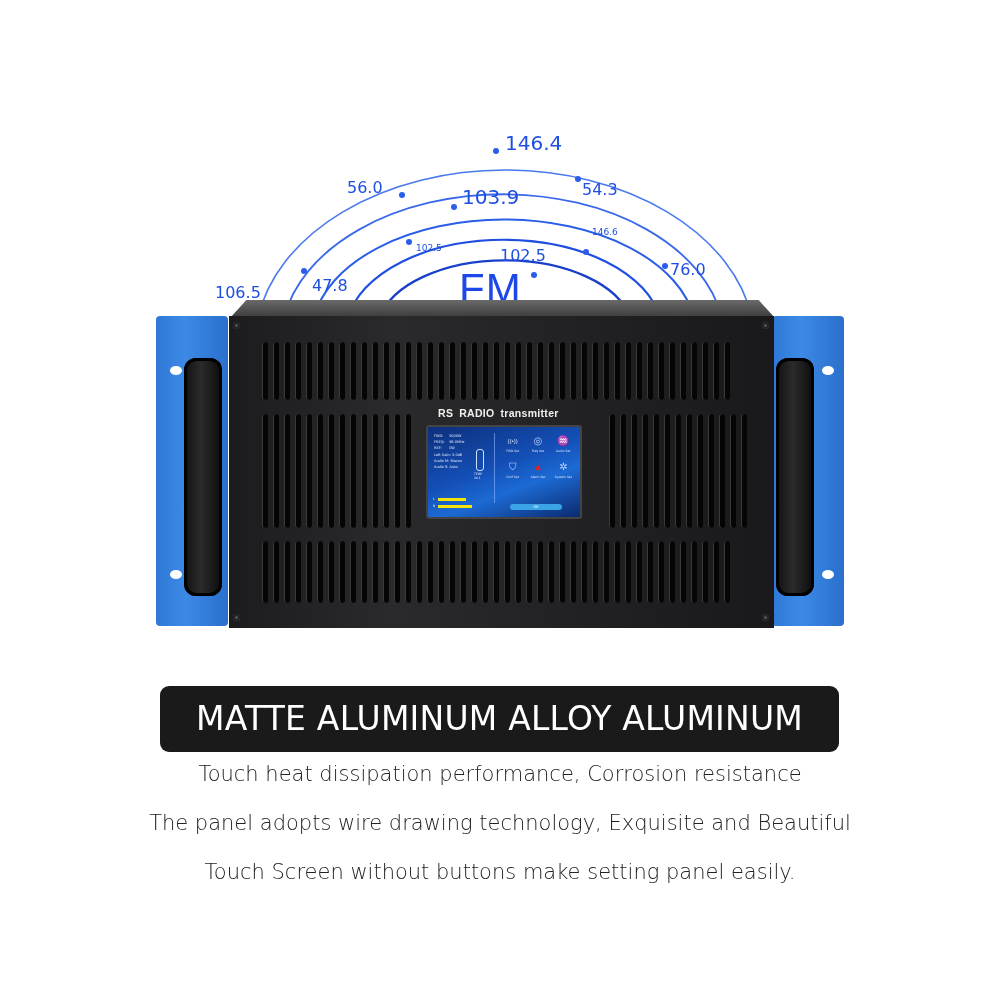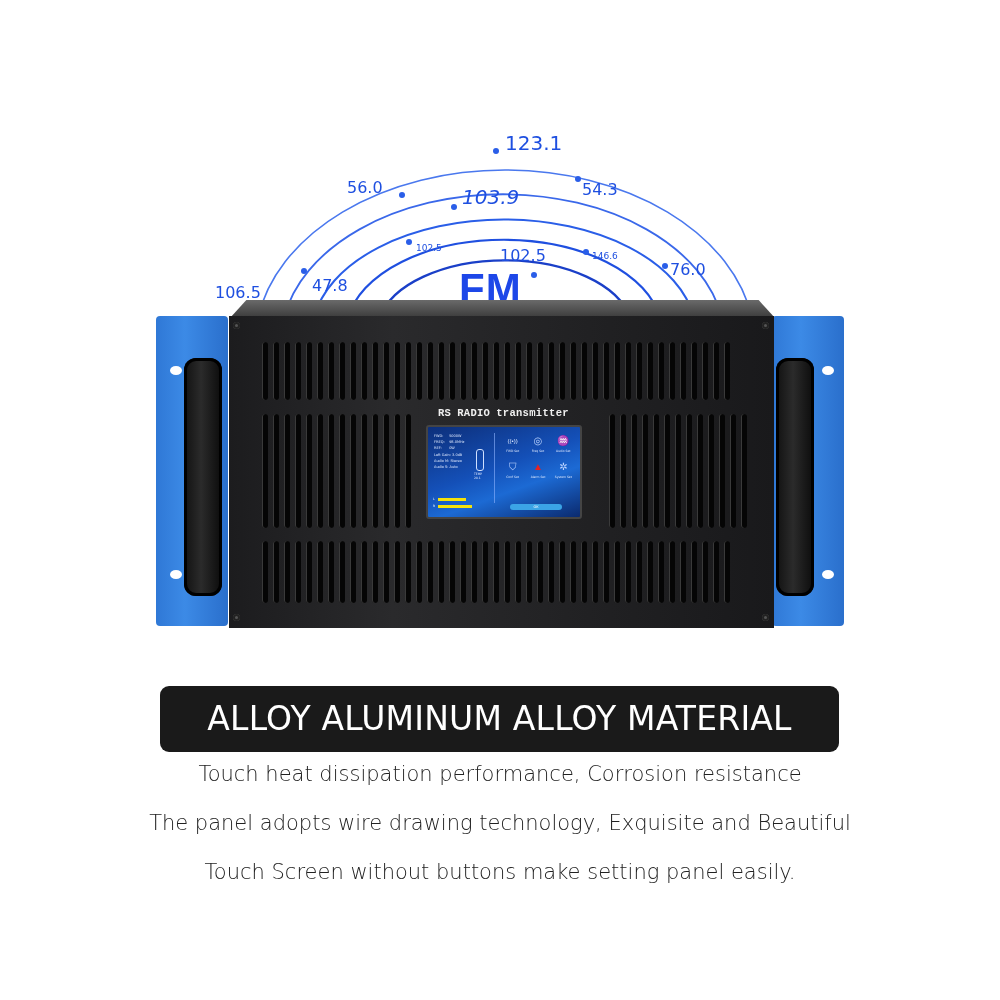--- a/index.html
+++ b/index.html
@@ -1,36 +1,36 @@
 <!DOCTYPE html>
 <html><head>
 <meta charset="utf-8">
 <style>
   html,body{margin:0;padding:0;background:#ffffff;}
   body{width:1000px;height:1000px;position:relative;overflow:hidden;font-family:"Liberation Sans",sans-serif;}
   #arcs{position:absolute;left:0;top:0;width:1000px;height:320px;}
   .freq{position:absolute;color:#1e4fe0;font-family:"DejaVu Sans",sans-serif;font-size:16px;line-height:1;white-space:nowrap;}
   .freq.big{font-size:20px;}
   .freq.tiny{font-size:9px;}
-  .fm{position:absolute;left:459px;top:268px;font-family:"Liberation Sans",sans-serif;font-weight:700;font-size:42px;color:#1d47e8;line-height:1;letter-spacing:1px;}
+  .fm{position:absolute;left:459px;top:268px;font-family:"Liberation Sans",sans-serif;font-weight:400;font-size:42px;color:#1d47e8;line-height:1;letter-spacing:1px;}
 
   
   .ear{position:absolute;top:316px;width:72px;height:310px;background:linear-gradient(90deg,#2f78d6,#3c8ae6 40%,#2a6fcc);border-radius:4px;}
   .ear.left{left:156px;}
   .ear.right{left:772px;}
   .hole{position:absolute;width:12px;height:9px;border-radius:50%;background:#fff;}
   .handle{position:absolute;top:358px;width:38px;height:238px;border-radius:12px;background:linear-gradient(90deg,#111 0%,#2b2b2b 45%,#0b0b0b 100%);box-shadow:inset 0 0 0 3px #000;}
   .ear.left .handle{left:28px;}
   .ear.right .handle{left:4px;}
   .chassis-top{position:absolute;left:230px;top:300px;width:545px;height:18px;background:linear-gradient(180deg,#6a6a6a,#3a3a3a);clip-path:polygon(3% 0,97% 0,100% 100%,0 100%);}
   .panel{position:absolute;left:229px;top:316px;width:545px;height:312px;background:linear-gradient(90deg,#1c1c1e,#2a2a2c 30%,#202022 70%,#19191b);}
   .screw{position:absolute;width:7px;height:7px;border-radius:50%;background:#555;box-shadow:inset 0 0 0 2px #222;}
   .slots{position:absolute;display:flex;gap:5px;}
   .slot{width:6px;background:#050505;border-radius:3px;box-shadow:inset 1px 0 0 #3a3a3a;}
-  .brand{position:absolute;left:438px;top:407px;color:#f0f0f0;font-family:Liberation Mono, monospace;font-weight:700;font-size:10.5px;letter-spacing:.3px;white-space:nowrap;}
+  .brand{position:absolute;left:438px;top:407px;color:#f0f0f0;font-family:Liberation Sans, sans-serif;font-weight:700;font-size:10.5px;letter-spacing:.3px;white-space:nowrap;}
   .brand b{margin-right:6px;}
   .screen{position:absolute;left:426px;top:425px;width:152px;height:90px;background:linear-gradient(160deg,#0d2f7a 0%,#1450b8 45%,#1c6ad4 65%,#0b2a6e 100%);border:2px solid #444;border-radius:3px;overflow:hidden;}
   .sc-info{position:absolute;left:6px;top:6px;font-family:"DejaVu Sans",sans-serif;font-size:3.5px;color:#dde8ff;line-height:6.2px;}
   .sc-row span{display:inline-block;min-width:14px;}
   .sc-divider{position:absolute;left:66px;top:6px;width:1px;height:70px;background:#8fb4ff;opacity:.6;}
   .thermo{position:absolute;left:48px;top:22px;width:6px;height:20px;border:1px solid #cfe0ff;border-radius:3px;}
   .thermo-lbl{position:absolute;left:46px;top:45px;font-size:3px;color:#dde8ff;font-family:"DejaVu Sans",sans-serif;}
   .bar{position:absolute;left:10px;height:3px;background:#f5e20a;}
   .bar-lbl{position:absolute;left:5px;font-size:3px;color:#fff;font-family:"DejaVu Sans",sans-serif;}
   .icons{position:absolute;left:72px;top:8px;width:76px;display:grid;grid-template-columns:repeat(3,1fr);row-gap:8px;}
@@ -61,26 +61,26 @@
     <circle cx="454" cy="207" r="3"></circle>
     <circle cx="409" cy="242" r="3"></circle>
     <circle cx="586" cy="252" r="3"></circle>
     <circle cx="665" cy="266" r="3"></circle>
     <circle cx="304" cy="271" r="3"></circle>
     <circle cx="312" cy="271" r="0"></circle>
     <circle cx="534" cy="275" r="3"></circle>
   </g>
 </svg>
 
-<div class="freq big" style="left:505px;top:133px;">123.1</div>
+<div class="freq big" style="left:505px;top:133px;">146.4</div>
 <div class="freq" style="left:347px;top:180px;">56.0</div>
 <div class="freq" style="left:582px;top:182px;">54.3</div>
-<div class="freq big" style="left:462px;top:187px;font-style:italic;">103.9</div>
+<div class="freq big" style="left:462px;top:187px;">103.9</div>
 <div class="freq tiny" style="left:416px;top:244px;">102.5</div>
-<div class="freq tiny" style="left:592px;top:252px;">146.6</div>
+<div class="freq tiny" style="left:592px;top:228px;">146.6</div>
 <div class="freq" style="left:500px;top:248px;">102.5</div>
 <div class="freq" style="left:670px;top:262px;">76.0</div>
 <div class="freq" style="left:215px;top:285px;text-align:right;">106.5</div>
 <div class="freq" style="left:312px;top:278px;">47.8</div>
 <div class="fm">FM</div>
 
 <div>
   <div class="chassis-top"></div>
 
   <div class="ear left">
@@ -272,16 +272,16 @@
         </div>
       <div class="ic">
           <div class="ic-g">✲</div>
           <div class="ic-l">System Set</div>
         </div>
     </div>
     <div class="okbtn">OK</div>
   </div>
 </div>
 
-<div class="banner">ALLOY ALUMINUM ALLOY MATERIAL</div>
+<div class="banner">MATTE ALUMINUM ALLOY ALUMINUM</div>
 <div class="caption" style="top:762px;">Touch heat dissipation performance, Corrosion resistance</div>
 <div class="caption" style="top:811px;">The panel adopts wire drawing technology, Exquisite and Beautiful</div>
 <div class="caption" style="top:860px;">Touch Screen without buttons make setting panel easily.</div>
 
 </body></html>

